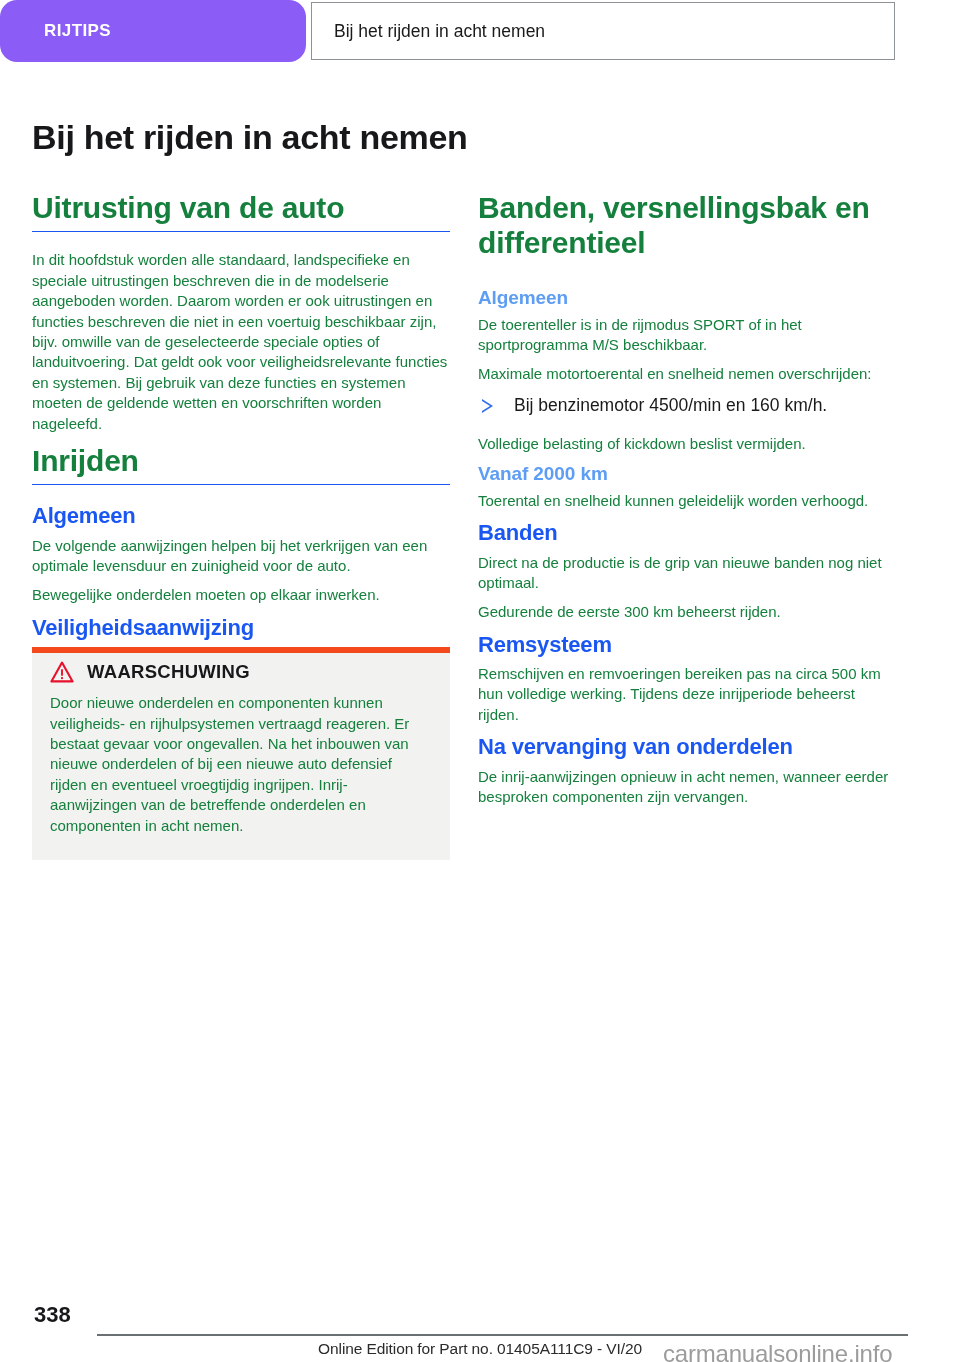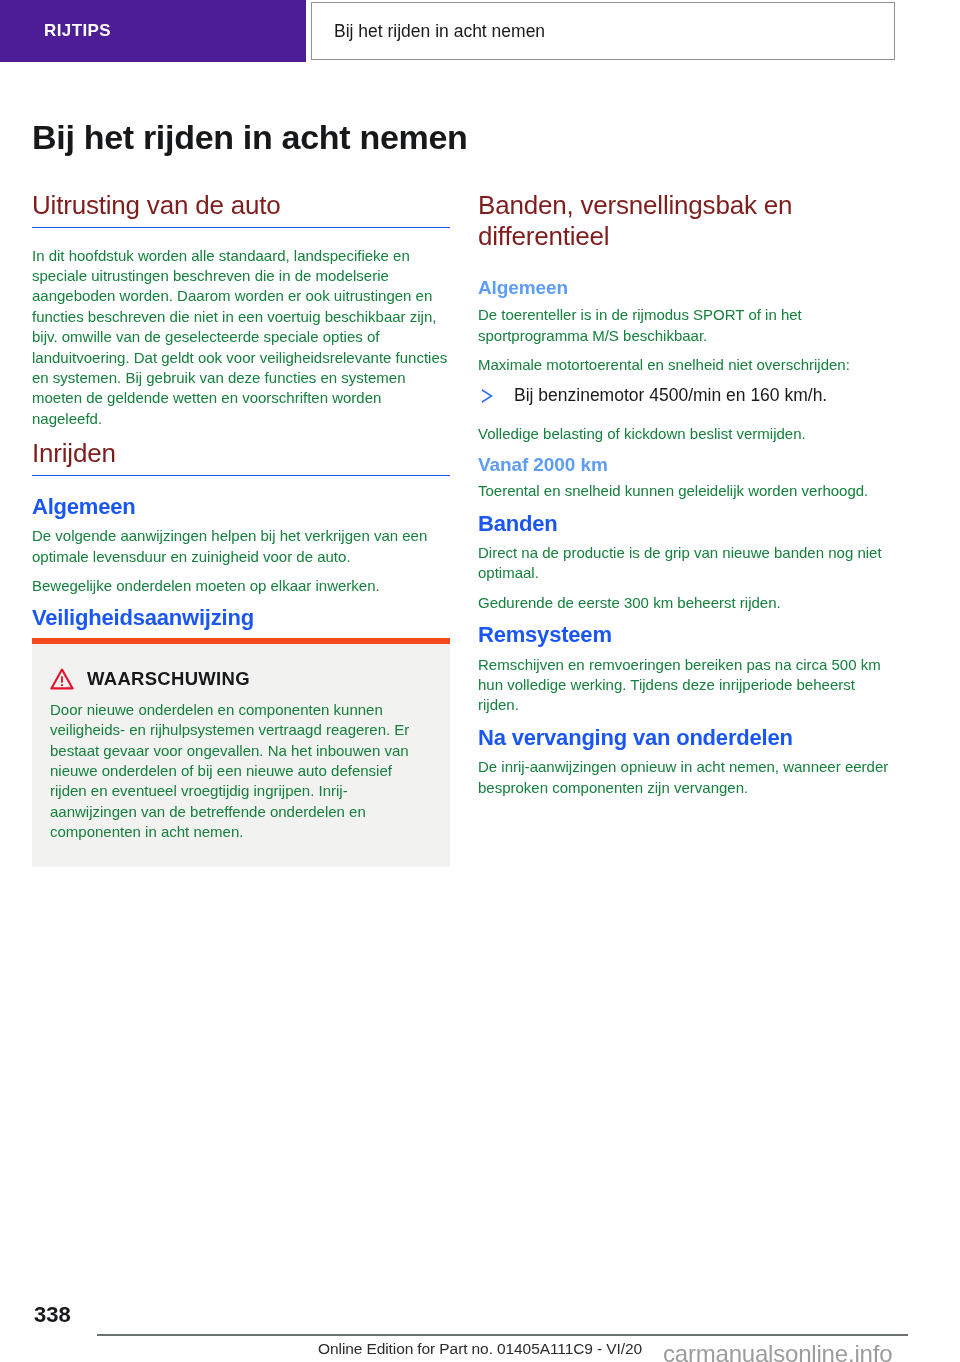--- a/index.html
+++ b/index.html
@@ -21,23 +21,24 @@
     position: absolute;
     top: 0; left: 0;
     width: 960px;
     height: 62px;
   }
   .header-tab {
     position: absolute;
     top: 0; left: 0;
     width: 306px;
     height: 62px;
-    background: #4c1d95;
+    background: #8b5cf6;
     display: flex;
     align-items: center;
+    border-radius: 17px;
   }
   .header-tab-label {
     color: #ffffff;
     font-size: 17px;
     font-weight: bold;
     letter-spacing: 0.4px;
     margin-left: 44px;
   }
   .header-title-box {
     position: absolute;
@@ -78,23 +79,23 @@
   .col {
     position: absolute;
     top: 0;
     width: 418px;
   }
   .col-left  { left: 32px;  }
   .col-right { left: 478px; }
 
   
   .h1-section {
-    font-size: 26px;
-    font-weight: normal;
-    color: #7f1d1d;
+    font-size: 30px;
+    font-weight: bold;
+    color: #15803d;
     letter-spacing: -0.2px;
     margin: 0 0 6px 0;
     line-height: 1.18;
   }
   .h1-rule {
     border: 0;
     border-top: 1.5px solid #1a57f2;
     margin: 0 0 18px 0;
   }
   .h2-section {
@@ -154,21 +155,21 @@
     border-top: 5px solid transparent;
     border-bottom: 5px solid transparent;
     border-left: 8px solid #ffffff;
   }
 
   
   .warning-box {
     margin-top: 6px;
     background: #f2f2f0;
     border-top: 6px solid #f4491d;
-    padding: 24px 18px 24px 18px;
+    padding: 8px 18px 24px 18px;
     box-sizing: border-box;
   }
   .warning-head {
     display: flex;
     align-items: center;
     margin-bottom: 10px;
   }
   .warning-icon {
     width: 24px;
     height: 22px;
@@ -272,21 +273,21 @@
 
   </div>
 
   <div class="col col-right">
 
     <h2 class="h1-section">Banden, versnellingsbak en differentieel</h2>
 
     <h3 class="h3-section" style="margin-top:26px;">Algemeen</h3>
     <p class="body gap-md">De toerenteller is in de rijmodus SPORT of in het sportprogramma M/S beschikbaar.</p>
 
-    <p class="body">Maximale motortoerental en snelheid niet overschrijden:</p>
+    <p class="body">Maximale motortoerental en snelheid nemen overschrijden:</p>
     <ul class="arrow-list">
       <li>
         <span class="arrow-outer"></span>
         <span class="arrow-inner"></span>
         <span>Bij benzinemotor 4500/min en 160 km/h.</span>
       </li>
     </ul>
     <p class="body gap-md">Volledige belasting of kickdown beslist vermijden.</p>
 
     <h3 class="h3-section">Vanaf 2000 km</h3>

